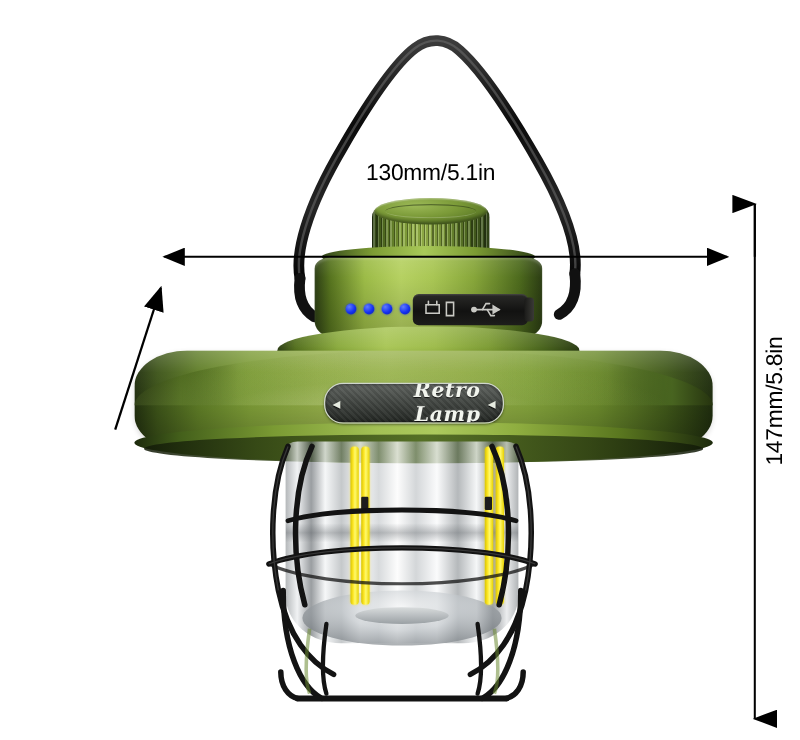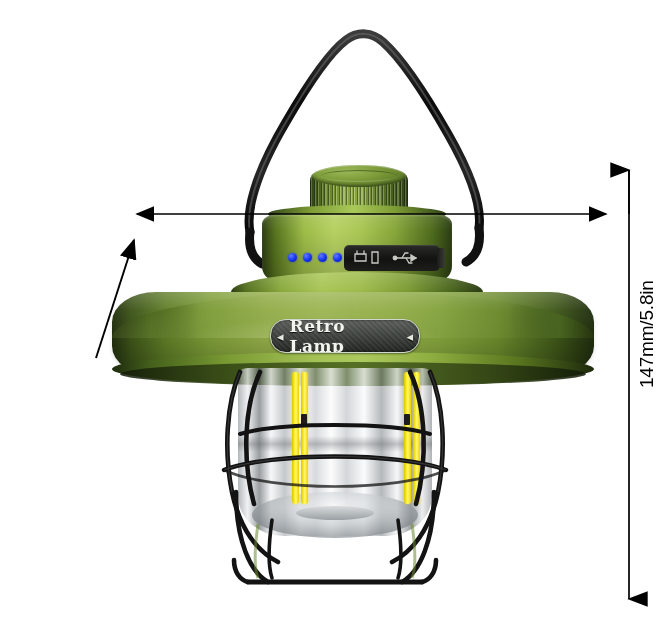--- a/index.html
+++ b/index.html
@@ -229,24 +229,26 @@
     border: 1.6px solid #cfd6cc;
     box-shadow: 0 1px 2px rgba(0,0,0,.45), inset 0 0 3px rgba(0,0,0,.6);
     display: flex;
     align-items: center;
     justify-content: center;
     overflow: hidden;
   }
   .badge-text {
     color: #f2f5ee;
     font-family: "DejaVu Serif", serif;
+    font-style: italic;
     font-weight: bold;
     font-size: 17px;
     letter-spacing: 0.5px;
     text-shadow: 0 1px 1px rgba(0,0,0,.9), 0 0 2px rgba(255,255,255,.35);
+    text-align: right;
   }
   .badge-arrow {
     color: #e6ebe0;
     font-size: 13px;
     line-height: 1;
     padding: 0 6px;
     text-shadow: 0 1px 1px #000;
   }
 
   
@@ -460,15 +462,16 @@
 
     <line x1="137" y1="214" x2="606" y2="214" stroke="#000" stroke-width="1.7" marker-start="url(#arrL)" marker-end="url(#arrR)"></line>
 
     <line x1="629" y1="170" x2="629" y2="599" stroke="#000" stroke-width="1.7" marker-start="url(#arrUp)" marker-end="url(#arrDn)"></line>
 
     <line x1="629" y1="170" x2="629" y2="214" stroke="#000" stroke-width="1.7"></line>
 
     <line x1="96" y1="358" x2="134" y2="240" stroke="#000" stroke-width="1.9" marker-end="url(#arrDiag)"></line>
   </svg>
 
+  <div class="dim-label" id="label-width">130mm/5.1in</div>
   <div class="dim-label" id="label-height">147mm/5.8in</div>
 
 </div>
 
 </body></html>

